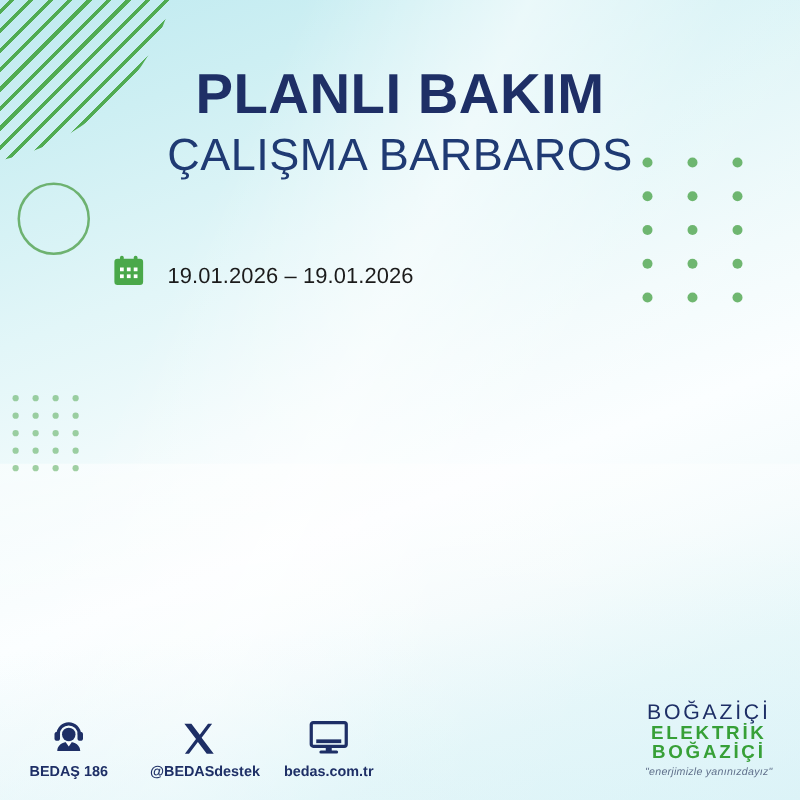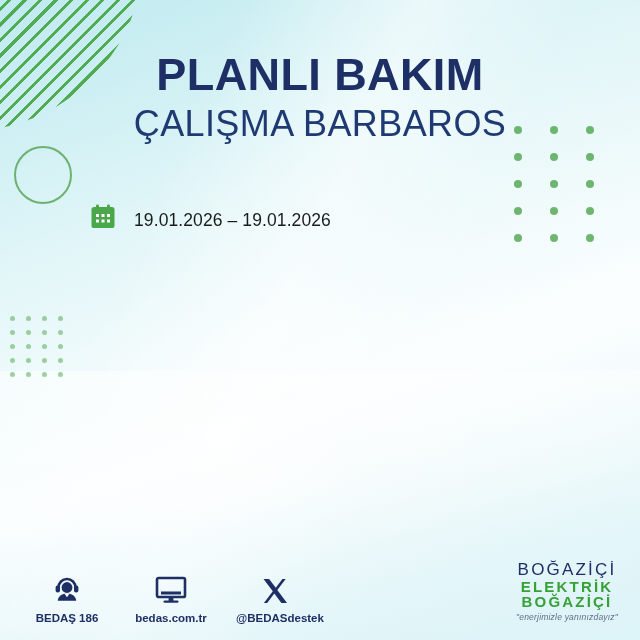--- a/index.html
+++ b/index.html
@@ -174,21 +174,21 @@
     padding-top: 1px;
     line-height: 1.62;
   }
   .row-date { margin-bottom: 22px; }
   .row-time { margin-bottom: 23px; }
   .row-work { margin-bottom: 21px; }
 
   
   .footer-contacts {
     position: absolute;
-    left: 28px;
+    left: 16px;
     bottom: 16px;
     display: flex;
     align-items: flex-end;
     gap: 26px;
   }
   .contact {
     width: 78px;
     text-align: center;
     color: #1e2f66;
   }
@@ -325,39 +325,39 @@
           <circle cx="17" cy="15.5" r="5.4" fill="#1e2f66"></circle>
           <path d="M17 21.4 c-5.2 0 -9.2 3.1 -9.2 7.3 l18.4 0 c0 -4.2 -4 -7.3 -9.2 -7.3 z" fill="#1e2f66"></path>
           <path d="M14.6 21.8 l2.4 3.4 l2.4 -3.4 l-1.4 -0.6 l-2 0 z" fill="#ffffff"></path>
         </svg>
       </div>
       <div class="c-label">BEDAŞ 186</div>
     </div>
 
     <div class="contact">
       <div class="c-icon">
+        <svg width="30" height="30" viewBox="0 0 30 30">
+          <path d="M3.5 3 L12.8 15.2 L3.9 27 L7.2 27 L14.3 17.6 L21.4 27 L27 27 L17.3 14.1 L25.7 3 L22.4 3 L15.8 11.8 L9.1 3 Z" fill="#1e2f66"></path>
+        </svg>
+      </div>
+      <div class="c-label">@BEDASdestek</div>
+    </div>
+
+    <div class="contact">
+      <div class="c-icon">
         <svg width="34" height="32" viewBox="0 0 34 32">
           <rect x="3" y="4" width="28" height="19" rx="1.6" fill="none" stroke="#1e2f66" stroke-width="2.6"></rect>
           <rect x="7" y="17.5" width="20" height="3" fill="#1e2f66"></rect>
           <rect x="14.6" y="23" width="4.8" height="4" fill="#1e2f66"></rect>
           <rect x="9.5" y="26.4" width="15" height="2.4" rx="1.2" fill="#1e2f66"></rect>
         </svg>
       </div>
       <div class="c-label">bedas.com.tr</div>
     </div>
 
-    <div class="contact">
-      <div class="c-icon">
-        <svg width="30" height="30" viewBox="0 0 30 30">
-          <path d="M3.5 3 L12.8 15.2 L3.9 27 L7.2 27 L14.3 17.6 L21.4 27 L27 27 L17.3 14.1 L25.7 3 L22.4 3 L15.8 11.8 L9.1 3 Z" fill="#1e2f66"></path>
-        </svg>
-      </div>
-      <div class="c-label">@BEDASdestek</div>
-    </div>
-
   </div>
 
   <div class="brand-logo">
     <div class="brand-line1">BOĞAZİÇİ</div>
     <div class="brand-line2">ELEKTRİK</div>
     <div class="brand-line3">BOĞAZİÇİ</div>
     <div class="brand-tagline">"enerjimizle yanınızdayız"</div>
   </div>
 
 </div>

